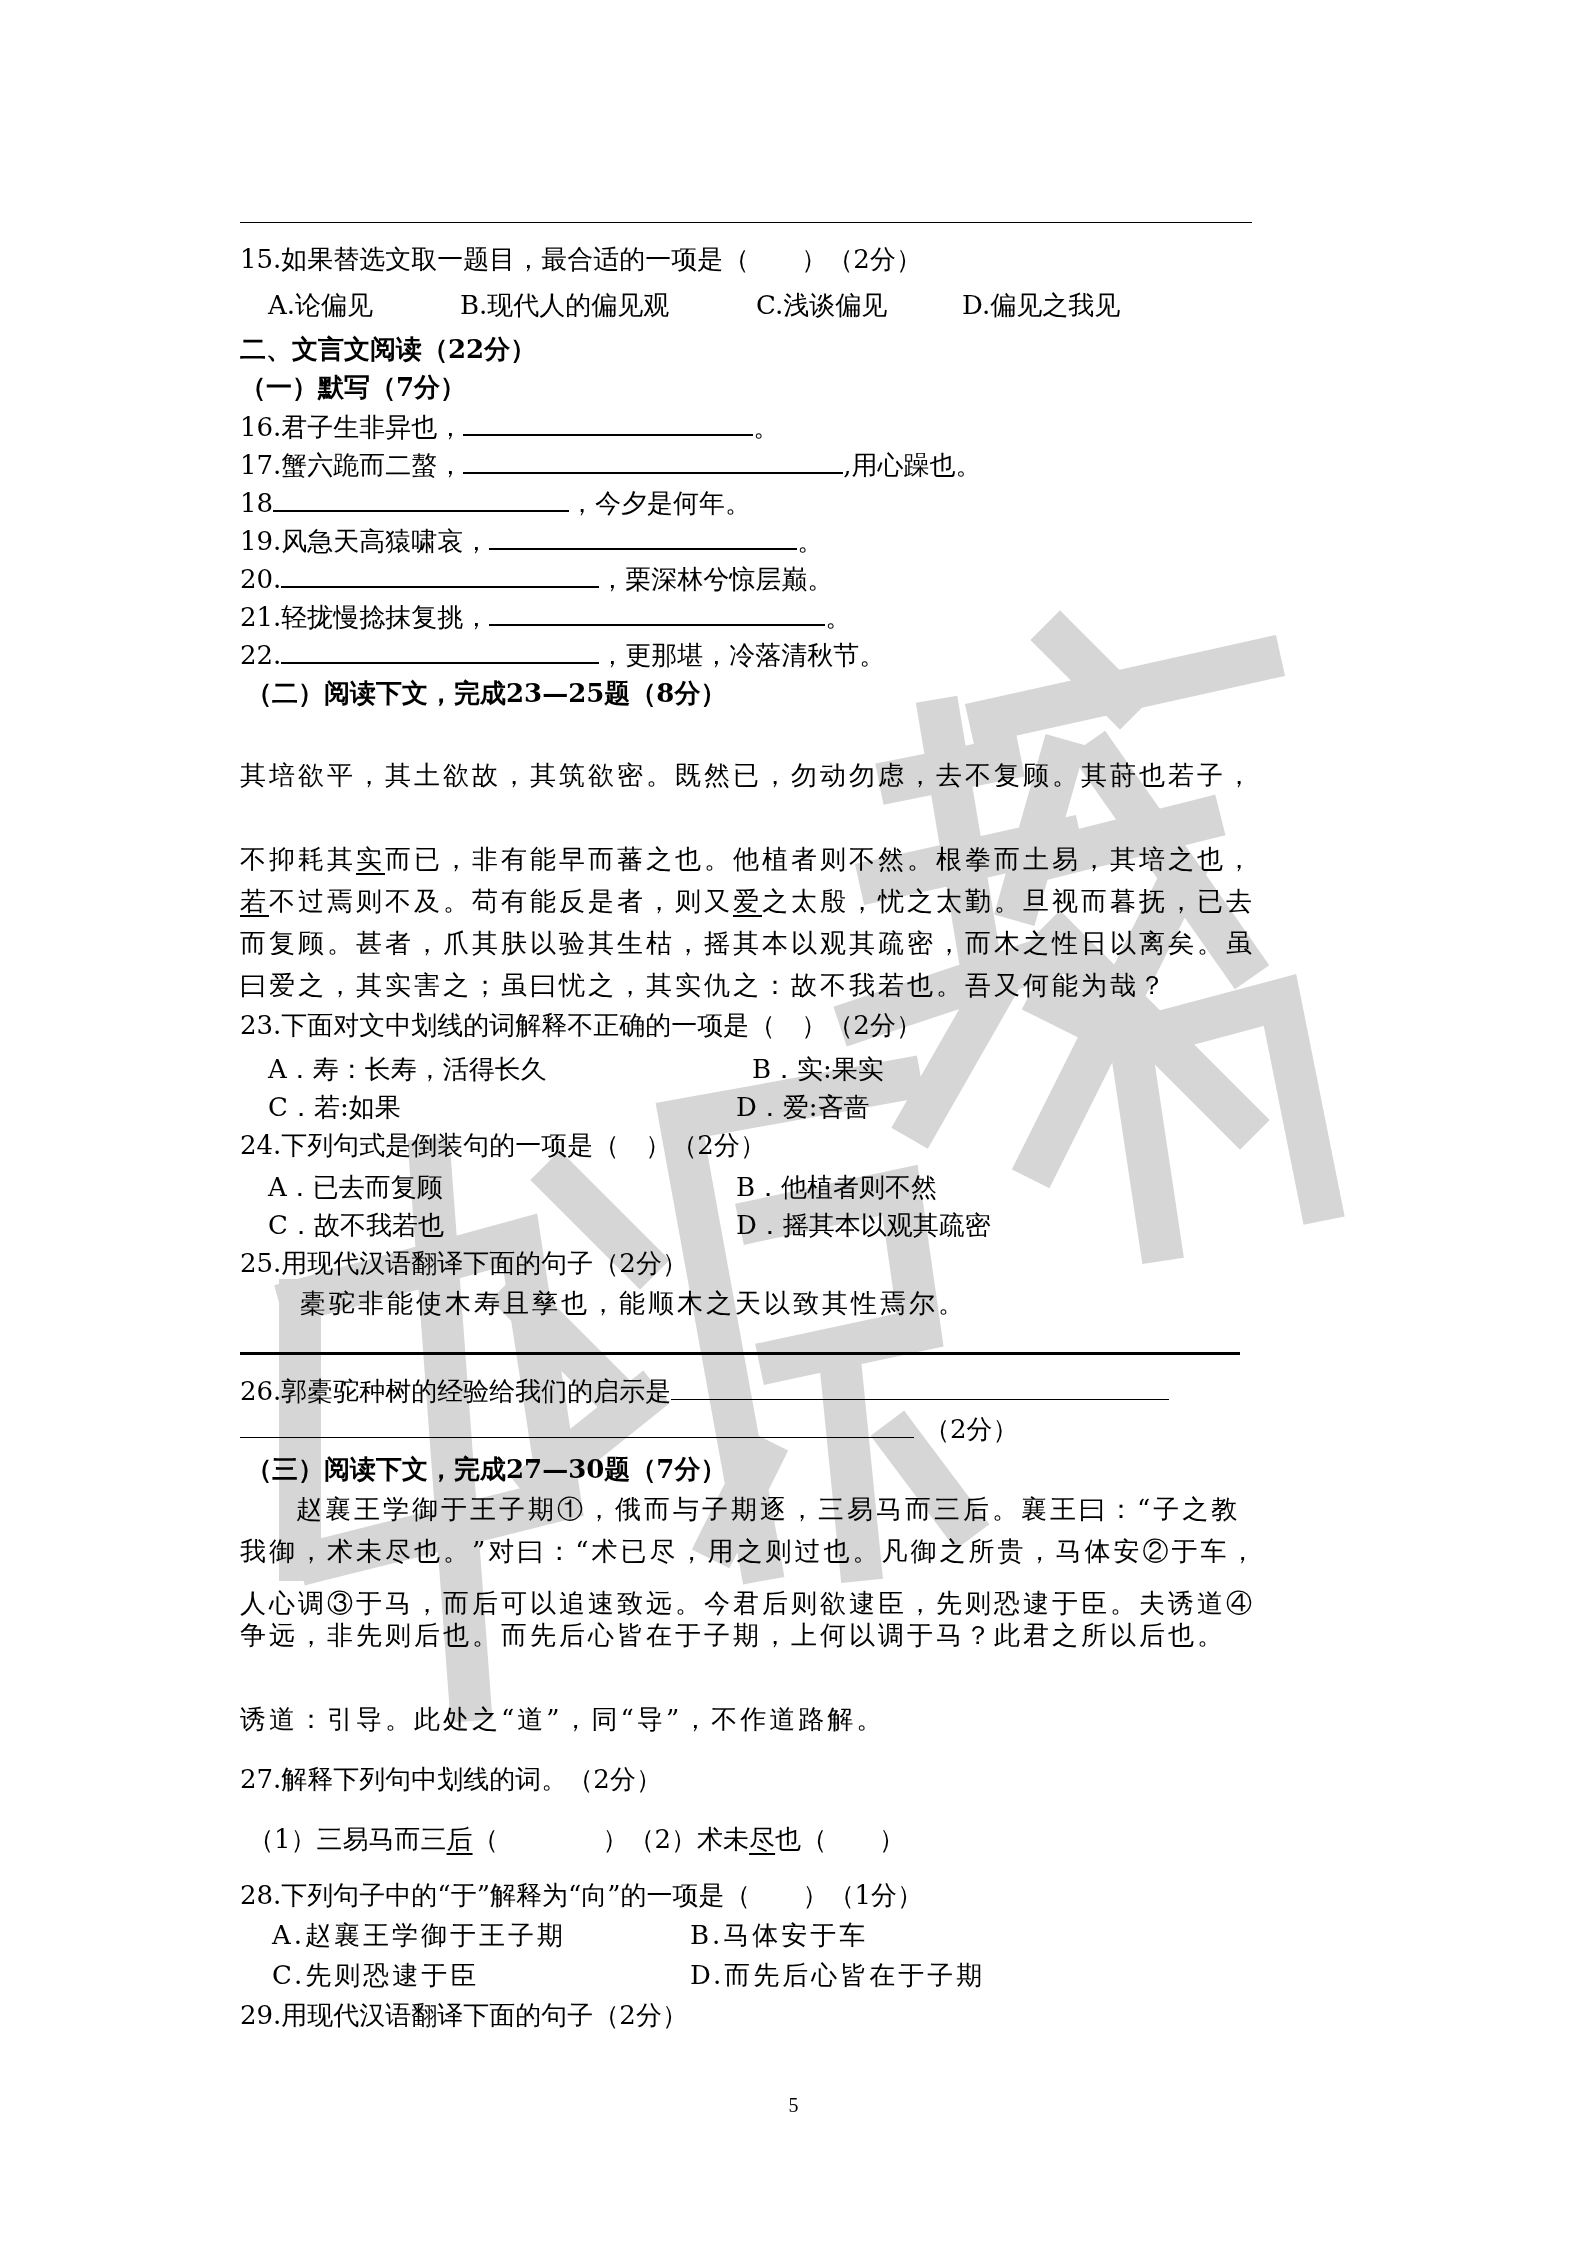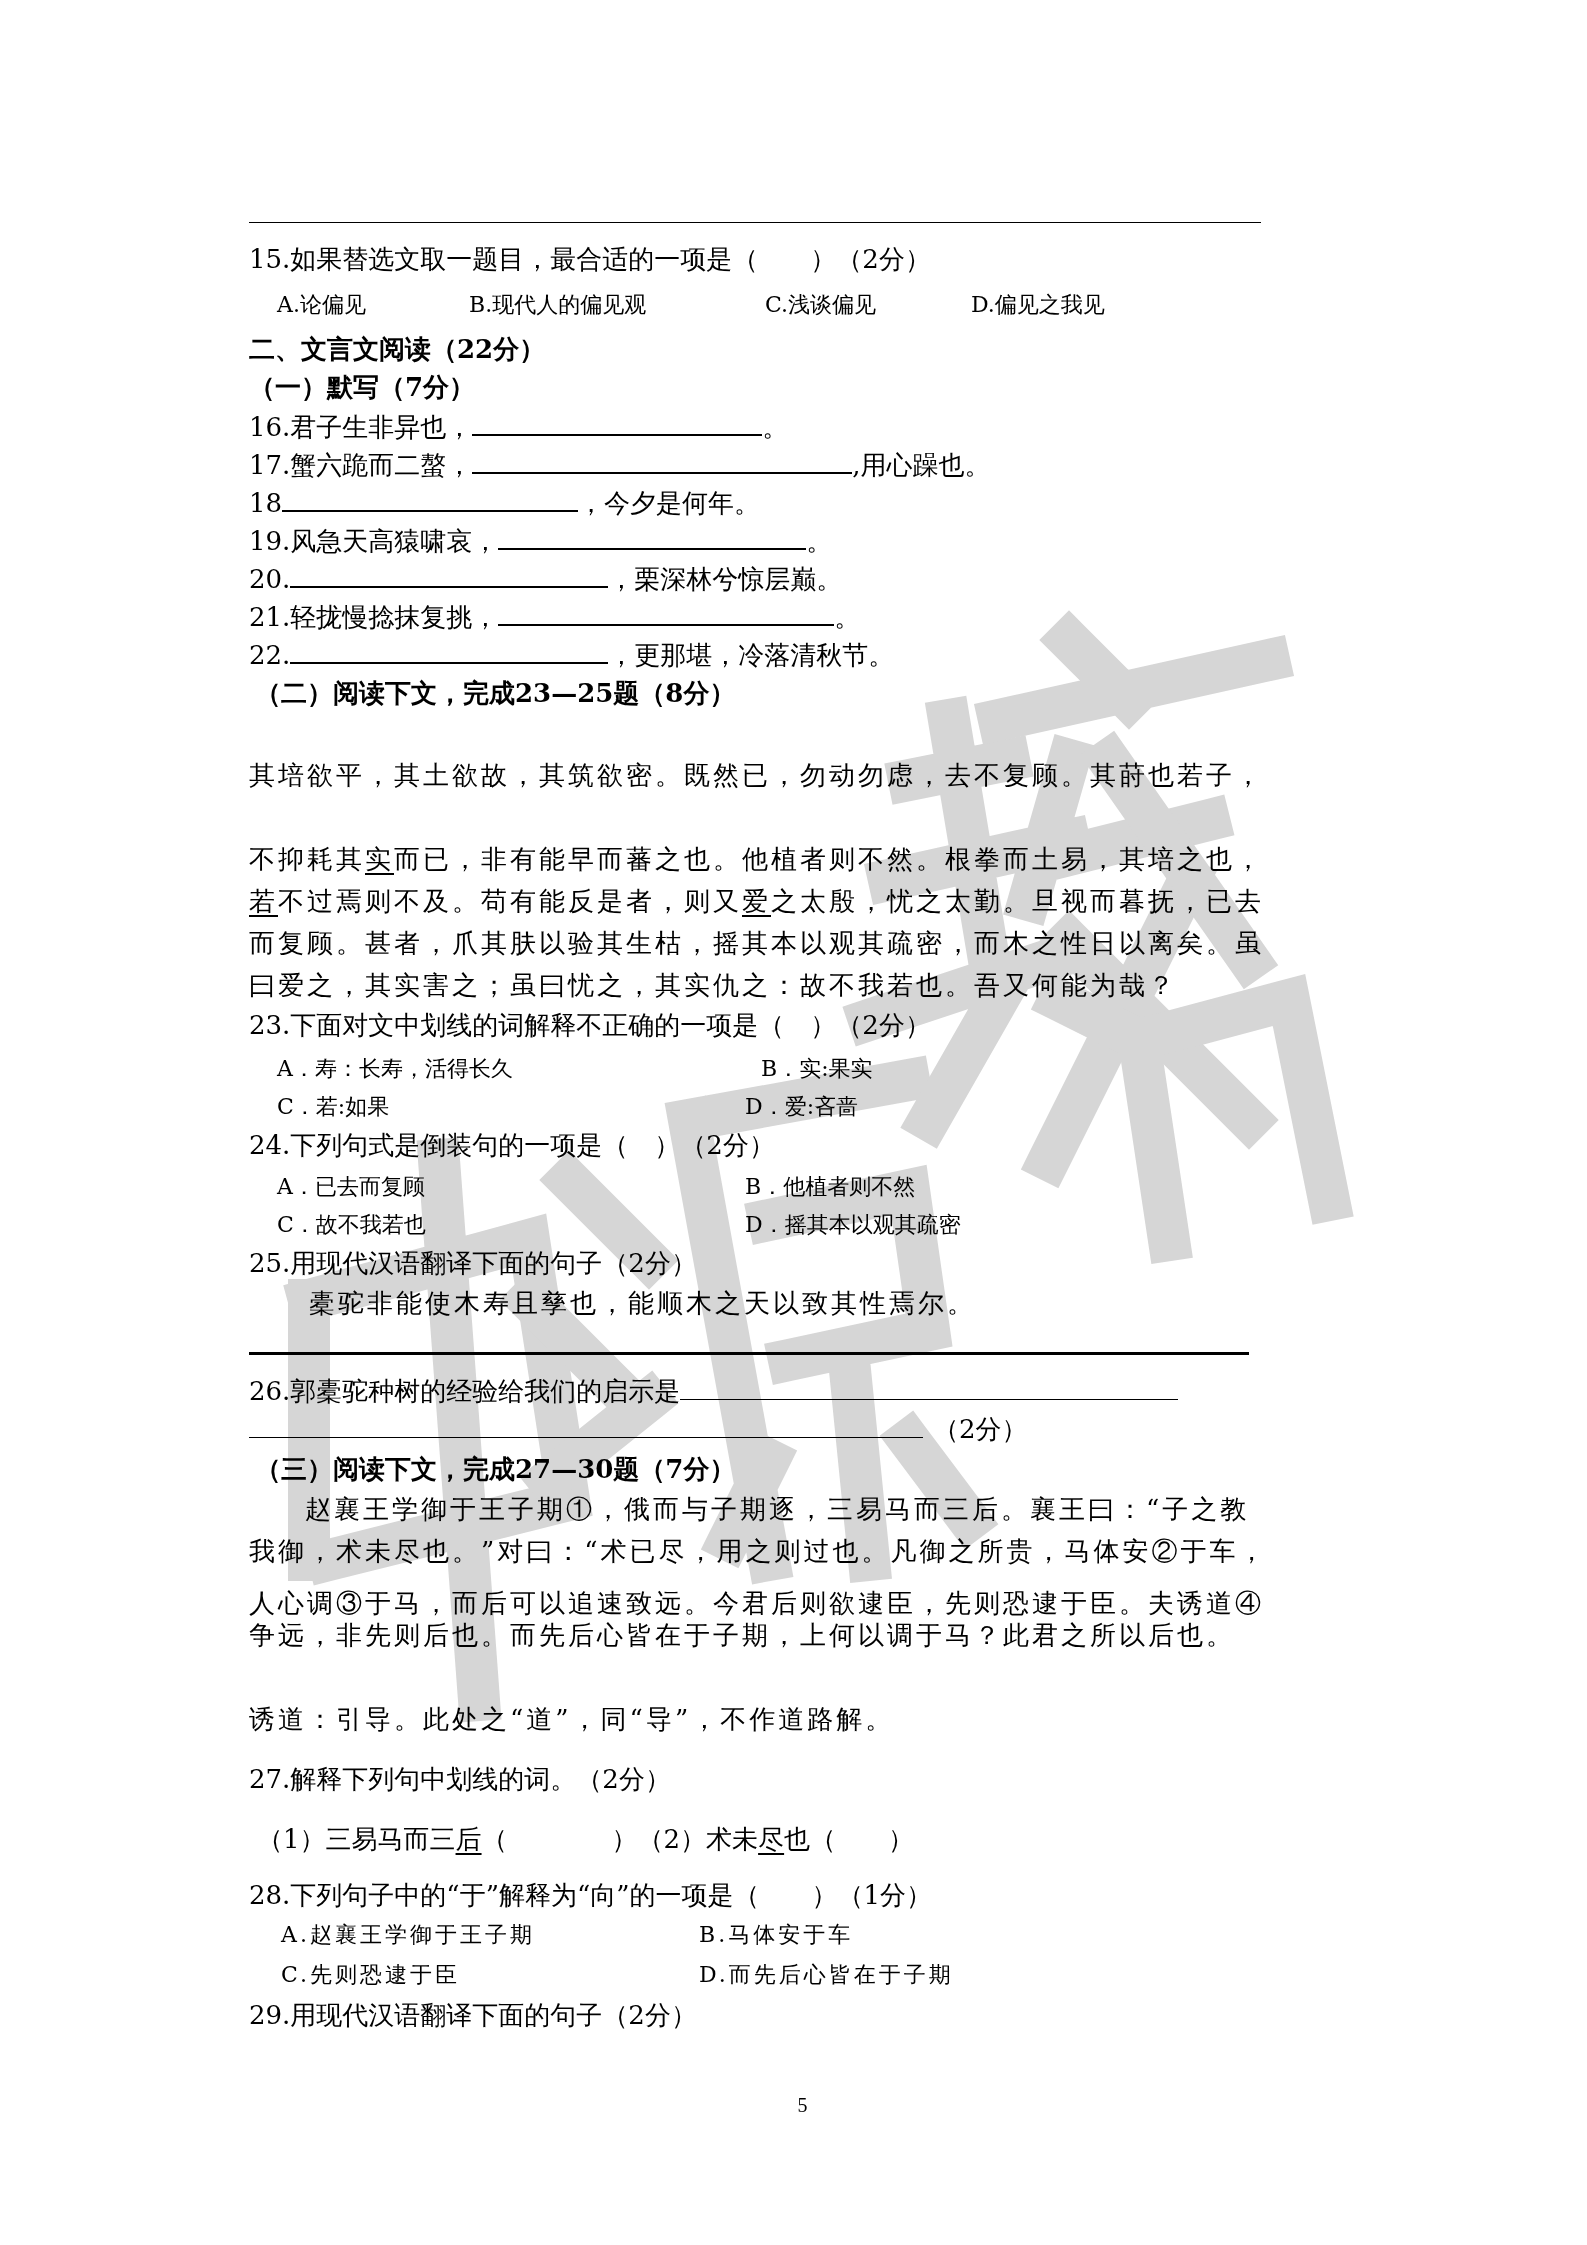--- a/index.html
+++ b/index.html
@@ -1,26 +1,26 @@
 <!DOCTYPE html>
 <html><head>
 <meta charset="utf-8">
 <style>
   html, body { margin: 0; padding: 0; background: #ffffff; }
   body { width: 1587px; height: 2245px; position: relative; overflow: hidden;
          font-family: "DejaVu Serif", "Liberation Serif", serif; color: #000; }
-  .page { position: absolute; left: 9px; top: 0; width: 1550px; height: 2245px; }
+  .page { position: absolute; left: 0; top: 0; width: 1550px; height: 2245px; }
   .line { position: absolute; left: 240px; white-space: nowrap; font-size: 26px; line-height: 34px; }
   .kai { font-family: "DejaVu Serif", "Liberation Serif", serif; letter-spacing: 3px; }
   .bold { font-weight: bold; }
   .blank { display: inline-block; border-bottom: 2px solid #000; height: 24px; vertical-align: baseline; }
   .rule { position: absolute; border-top: 2px solid #000; }
   .rule.thin { border-top-width: 1.5px; }
   .u { text-decoration: underline; text-underline-offset: 5px; }
-  .opt { position: absolute; white-space: nowrap; font-size: 22px; line-height: 34px; }
+  .opt { position: absolute; white-space: nowrap; font-size: 26px; line-height: 34px; }
   .wm { position: absolute; left: 0; top: 0; width: 1587px; height: 2245px; pointer-events: none; }
   .pagenum { position: absolute; left: 0; width: 1587px; text-align: center; top: 2094px;
              font-size: 20px; font-family: "Liberation Serif", serif; }
 </style>
 </head>
 <body>
 
 <div class="page">
 
   <svg class="wm" viewBox="0 0 1587 2245">

